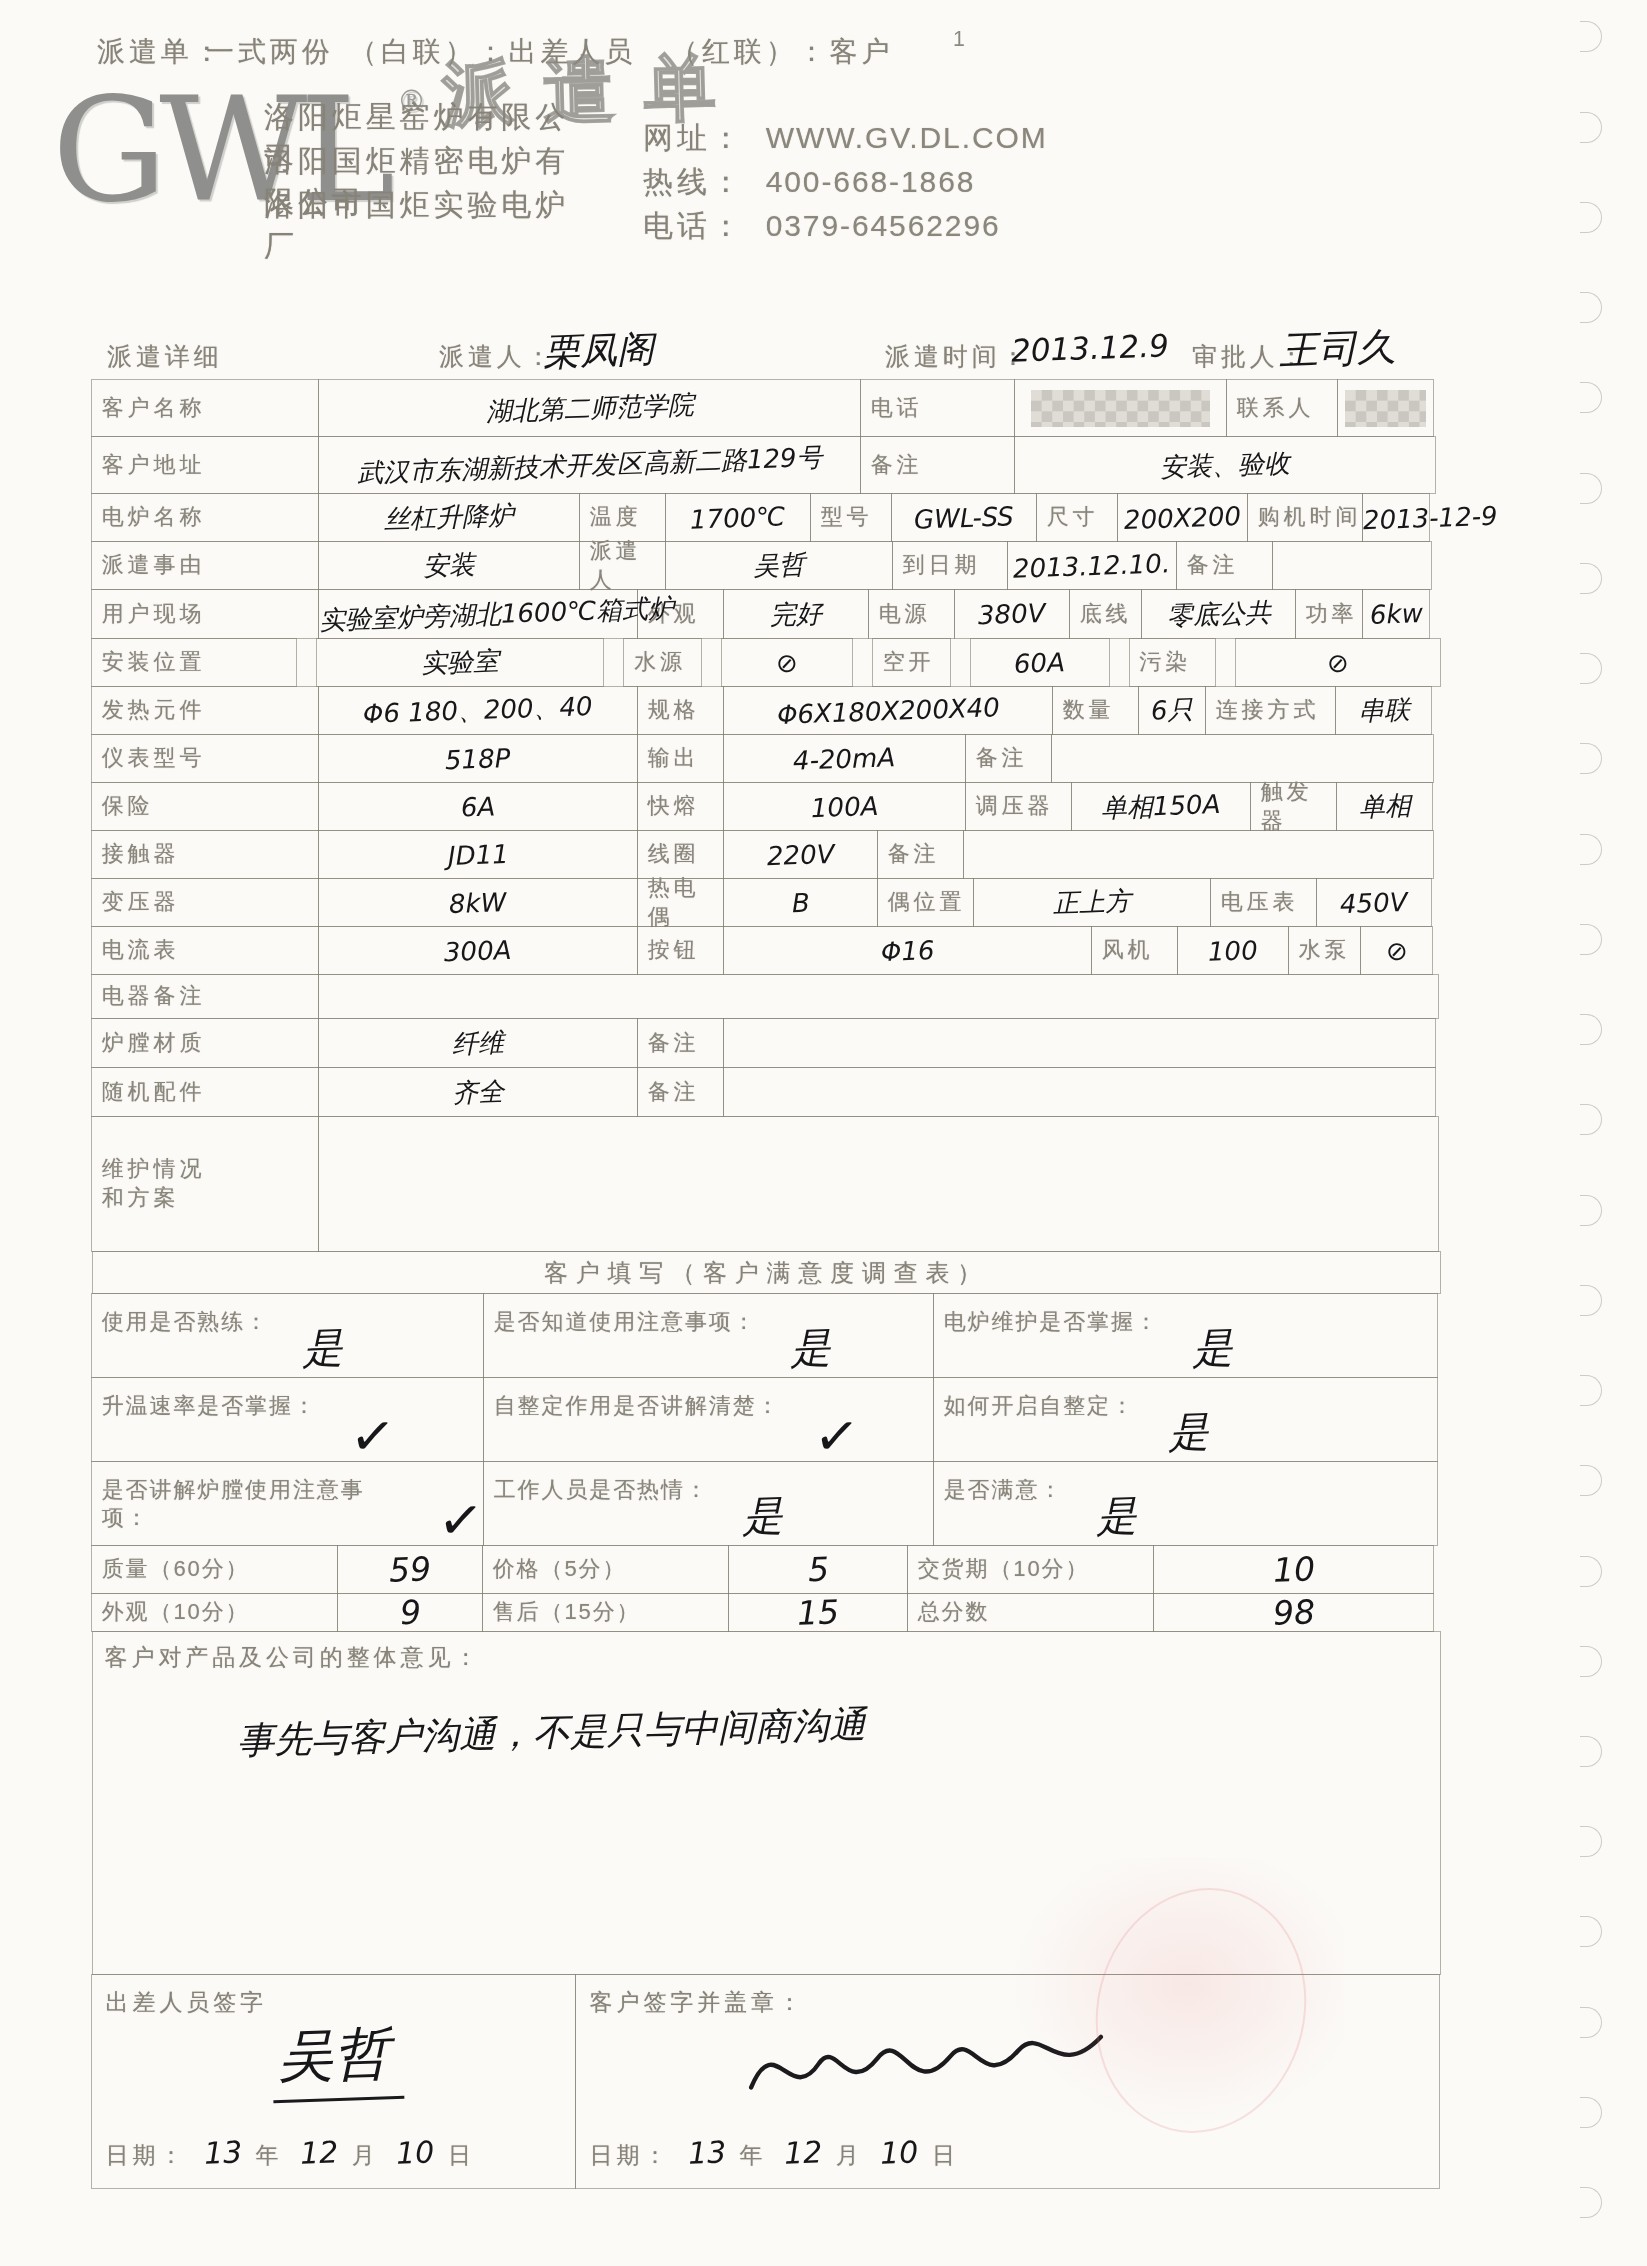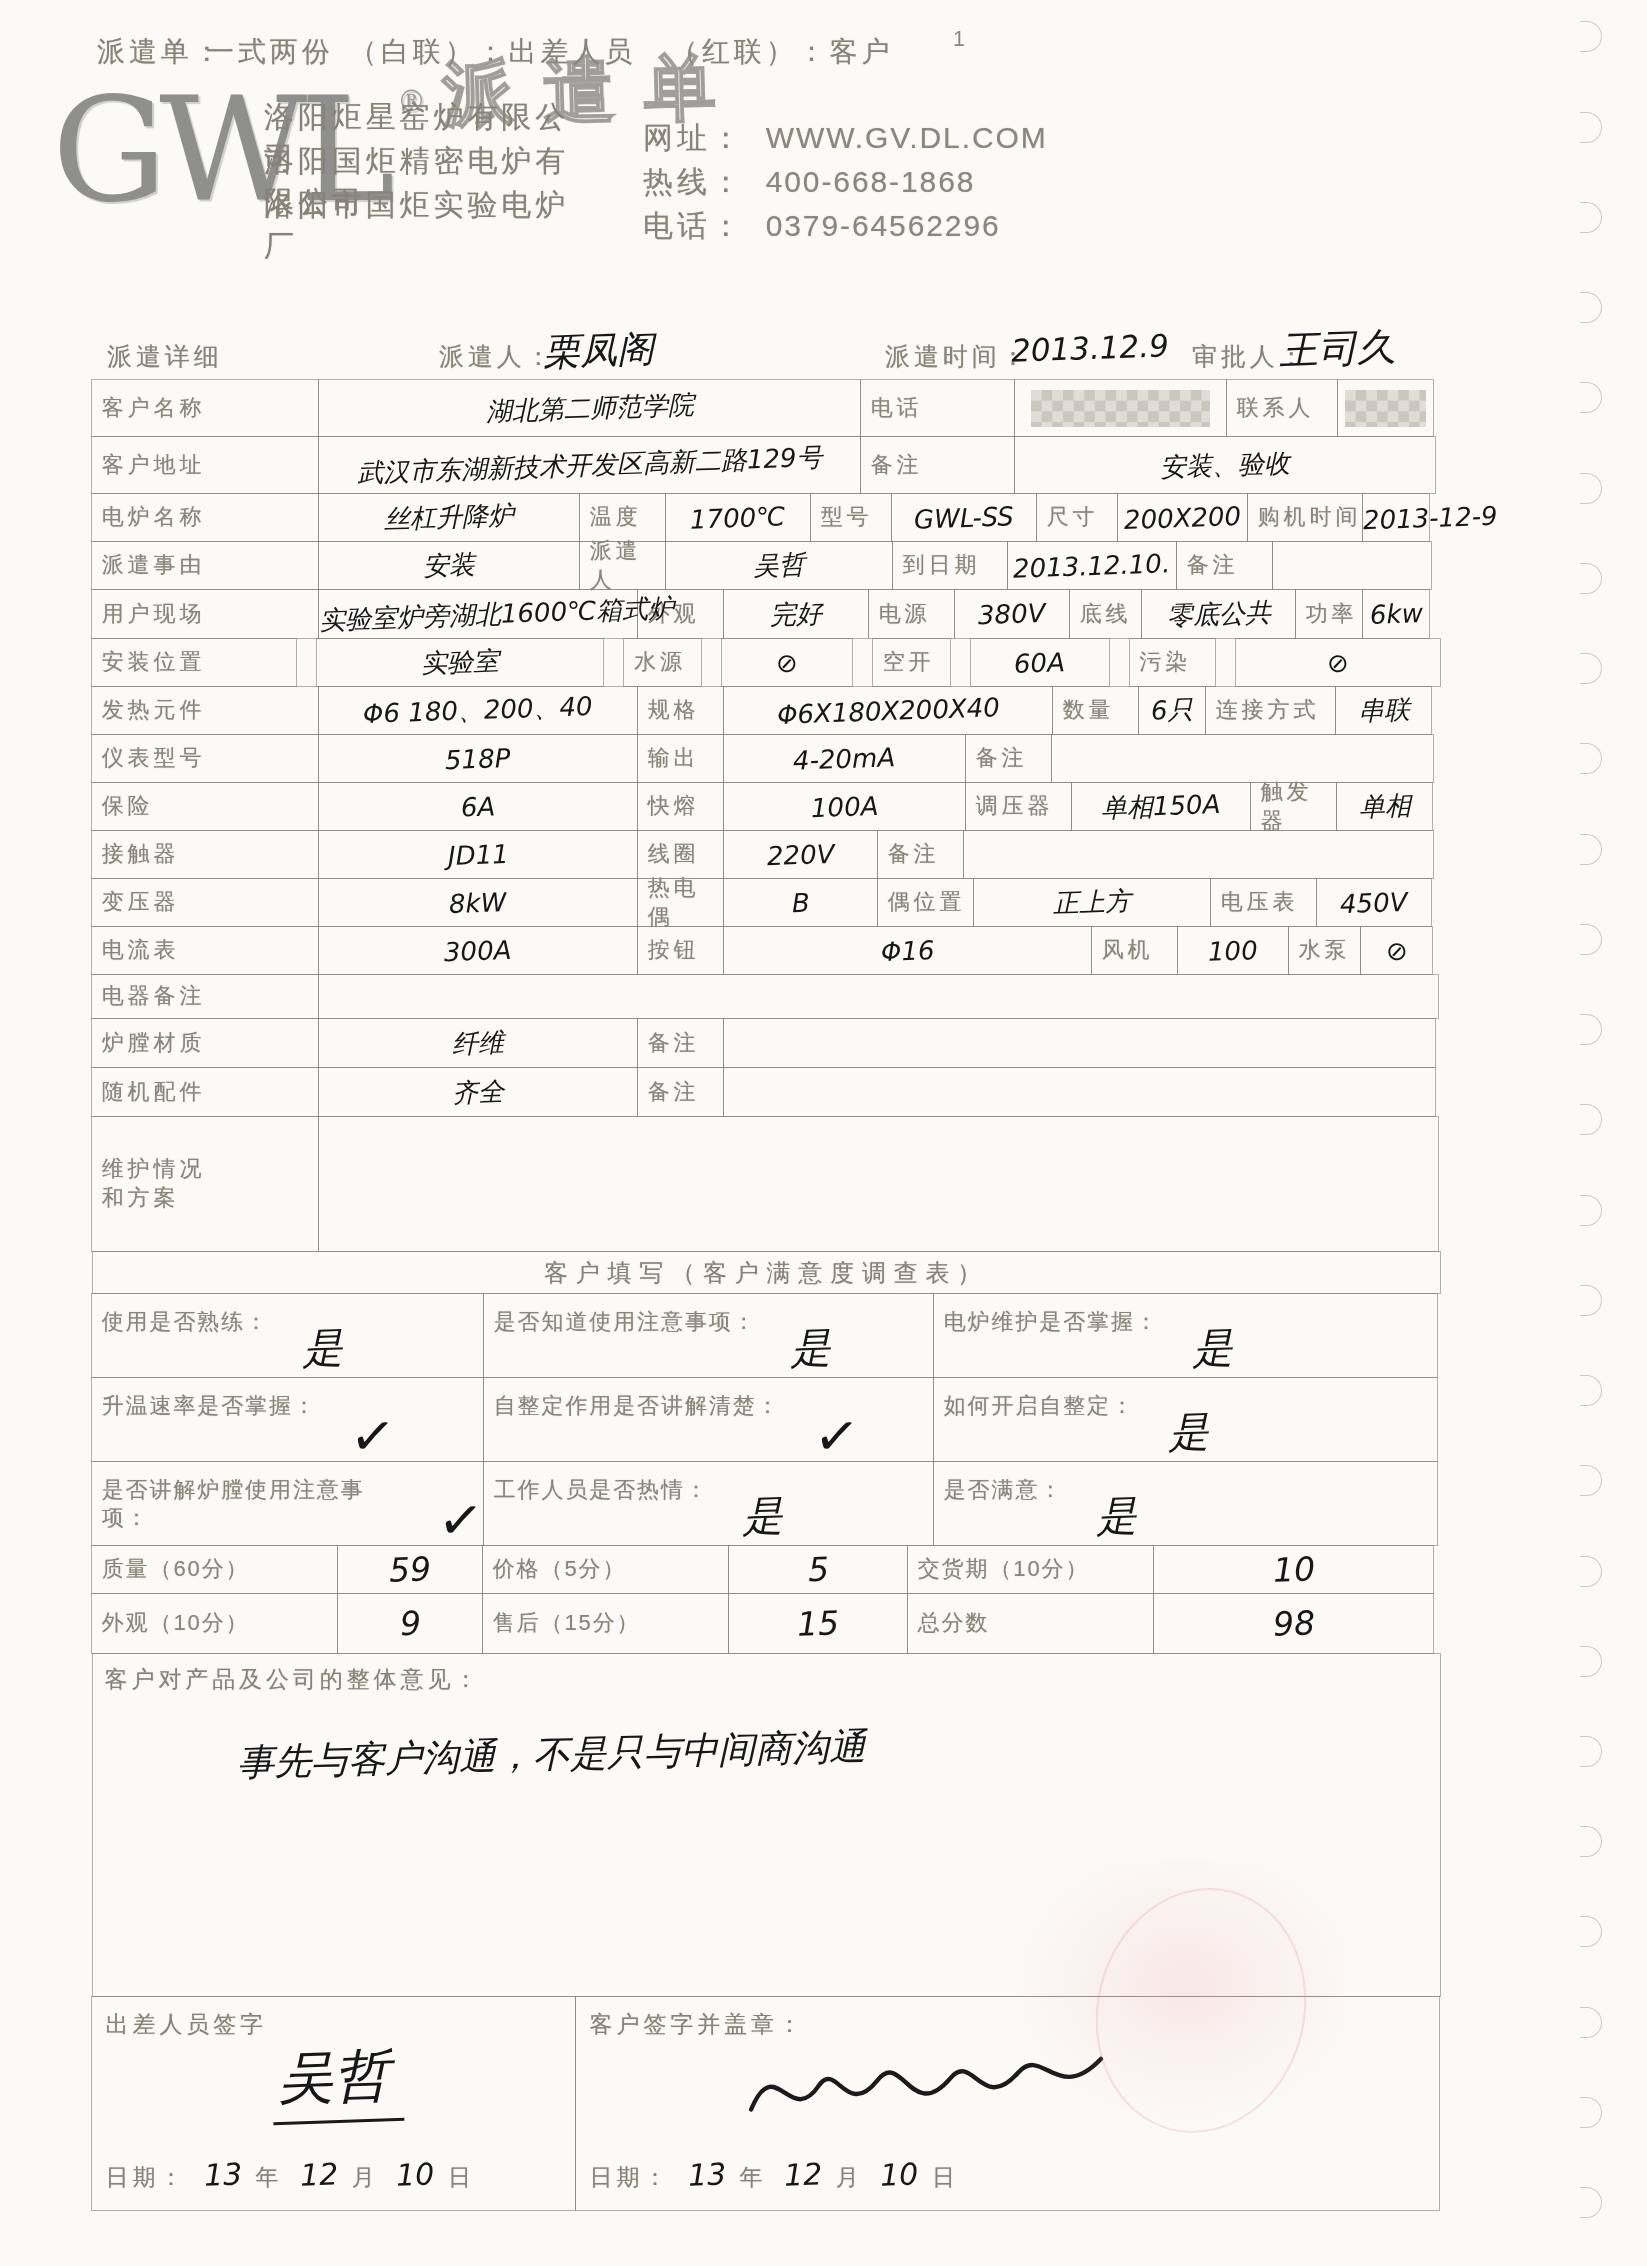--- a/index.html
+++ b/index.html
@@ -508,21 +508,21 @@
           <div class="cell vcell score-val" style="width: 180px;">
             <span class="hw">5</span>
           </div>
           <div class="cell score-lab" style="width: 247px;">
             <span class="plab">交货期（10分）</span>
           </div>
           <div class="cell vcell score-val" style="width: 281px;">
             <span class="hw">10</span>
           </div>
         </div>
-        <div class="frow" style="height: 61px;">
+        <div class="frow" style="height: 39px;">
           <div class="cell score-lab" style="width: 247px;">
             <span class="plab">外观（10分）</span>
           </div>
           <div class="cell vcell score-val" style="width: 146px;">
             <span class="hw">9</span>
           </div>
           <div class="cell score-lab" style="width: 247px;">
             <span class="plab">售后（15分）</span>
           </div>
           <div class="cell vcell score-val" style="width: 180px;">

